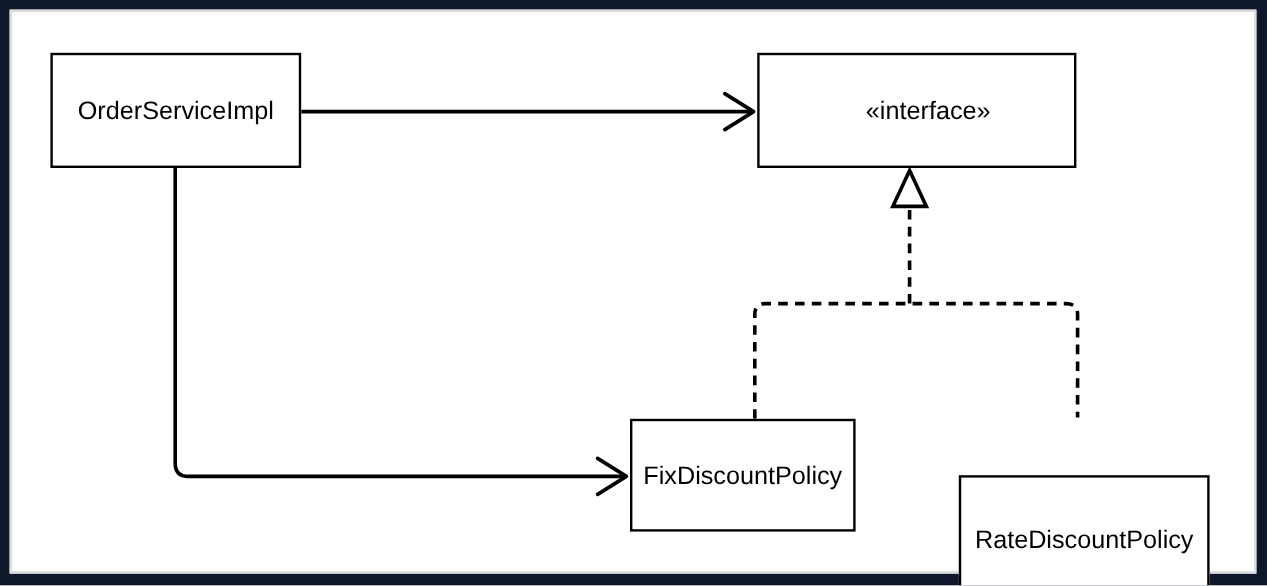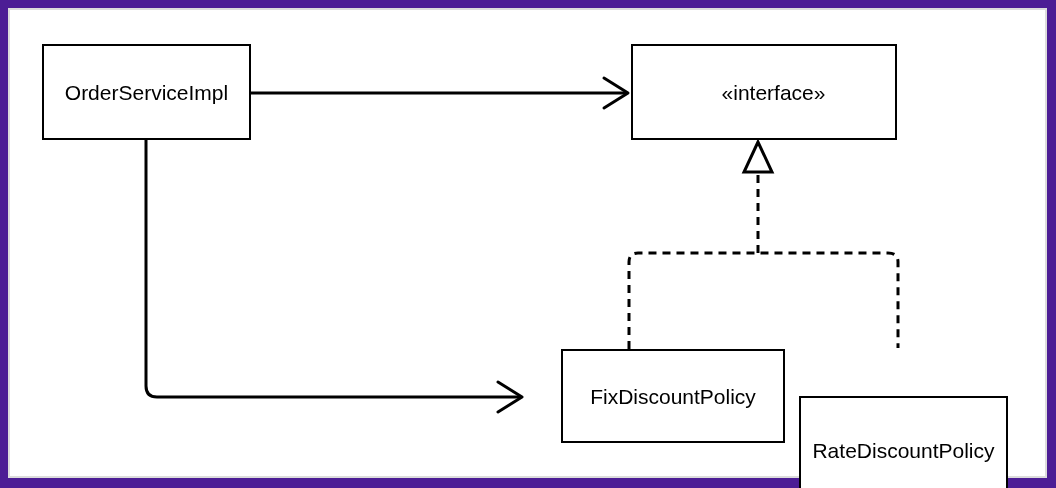--- a/index.html
+++ b/index.html
@@ -5,21 +5,21 @@
   html, body {
     margin: 0;
     padding: 0;
     background: #ffffff;
     font-family: "Liberation Sans", sans-serif;
   }
   .canvas {
     position: relative;
     width: 1056px;
     height: 488px;
-    background: #4c1d95;
+    background: #0f172a;
     overflow: hidden;
   }
   .frame {
     position: absolute;
     left: 8px;
     top: 8px;
     width: 1035px;
     height: 466px;
     border: 2px solid #dcdcdc;
     background: #ffffff;
@@ -42,21 +42,21 @@
     align-items: center;
     justify-content: center;
     text-align: center;
     color: #000000;
     font-size: 21px;
     line-height: 25px;
     white-space: nowrap;
   }
   .node-order { left: 42px;  top: 44px;  width: 209px; height: 96px; }
   .node-policy{ left: 631px; top: 44px;  width: 266px; height: 96px; padding-left: 19px; }
-  .node-fix   { left: 525px; top: 349px; width: 224px; height: 94px; margin-left: 36px; }
+  .node-fix   { left: 525px; top: 349px; width: 188px; height: 94px; }
   .node-rate  { left: 799px; top: 348px; width: 209px; height: 108px; margin-top: 48px; }
   .stereotype { font-weight: 400; }
   .iface-name { font-weight: 700; }
 </style>
 </head>
 <body>
 
 <div class="canvas">
 
   <div class="frame"></div>

